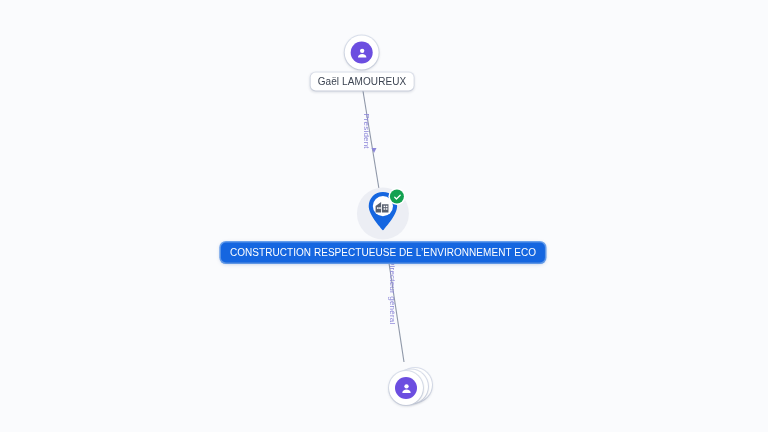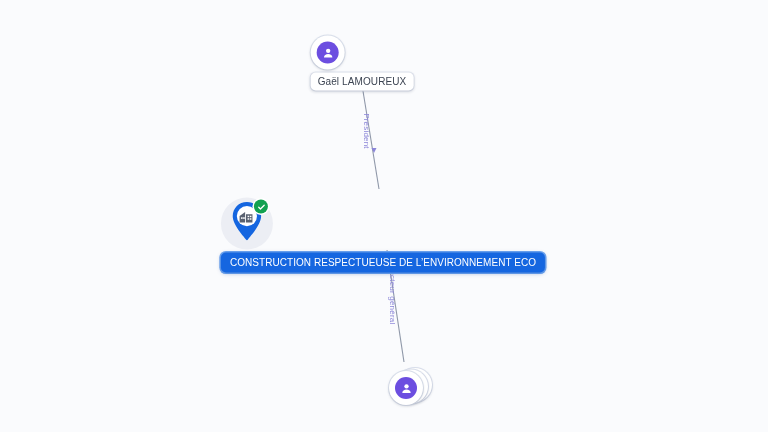--- a/index.html
+++ b/index.html
@@ -30,20 +30,21 @@
     height: 432px;
     pointer-events: none;
   }
 
   
   .node {
     position: absolute;
     transform: translate(-50%, -50%);
     display: flex;
     flex-direction: column;
+    align-items: center;
   }
 
   
   .person-circle {
     position: relative;
     width: 34px;
     height: 34px;
     border-radius: 50%;
     background: #ffffff;
     box-shadow: 0 1px 3px rgba(30,40,70,.22), 0 0 0 1px rgba(220,226,238,.9);
@@ -174,21 +175,21 @@
       <div class="disc">
         <svg class="person-glyph" width="13" height="13" viewBox="0 0 24 24" aria-hidden="true">
           <circle cx="12" cy="8" r="4" fill="#ffffff"></circle>
           <path d="M4.2 20.5c0-4.2 3.5-6.6 7.8-6.6s7.8 2.4 7.8 6.6z" fill="#ffffff"></path>
         </svg>
       </div>
     </div>
     <div class="node-label">Gaël LAMOUREUX</div>
   </div>
 
-  <div class="node" style="left:383px; top:235px;">
+  <div class="node" style="left:383px; top:225px;">
     <div class="company-wrap">
       <div class="company-halo"></div>
 
       <div class="pin">
         <svg width="36" height="44" viewBox="0 0 36 44" aria-hidden="true">
           <path d="M18 2.5c-8.0 0-14.2 6.2-14.2 14.0 0 9.2 11.0 20.0 13.2 23.6a1.2 1.2 0 0 0 2.0 0c2.2-3.6 13.2-14.4 13.2-23.6 0-7.8-6.2-14.0-14.2-14.0z" fill="#1566e0"></path>
           <circle cx="18" cy="16.6" r="10.1" fill="#ffffff"></circle>
         </svg>
 
         <svg width="16" height="14" viewBox="0 0 24 20" aria-hidden="true" style="position:absolute; left:10px; top:10px; z-index:3;">

